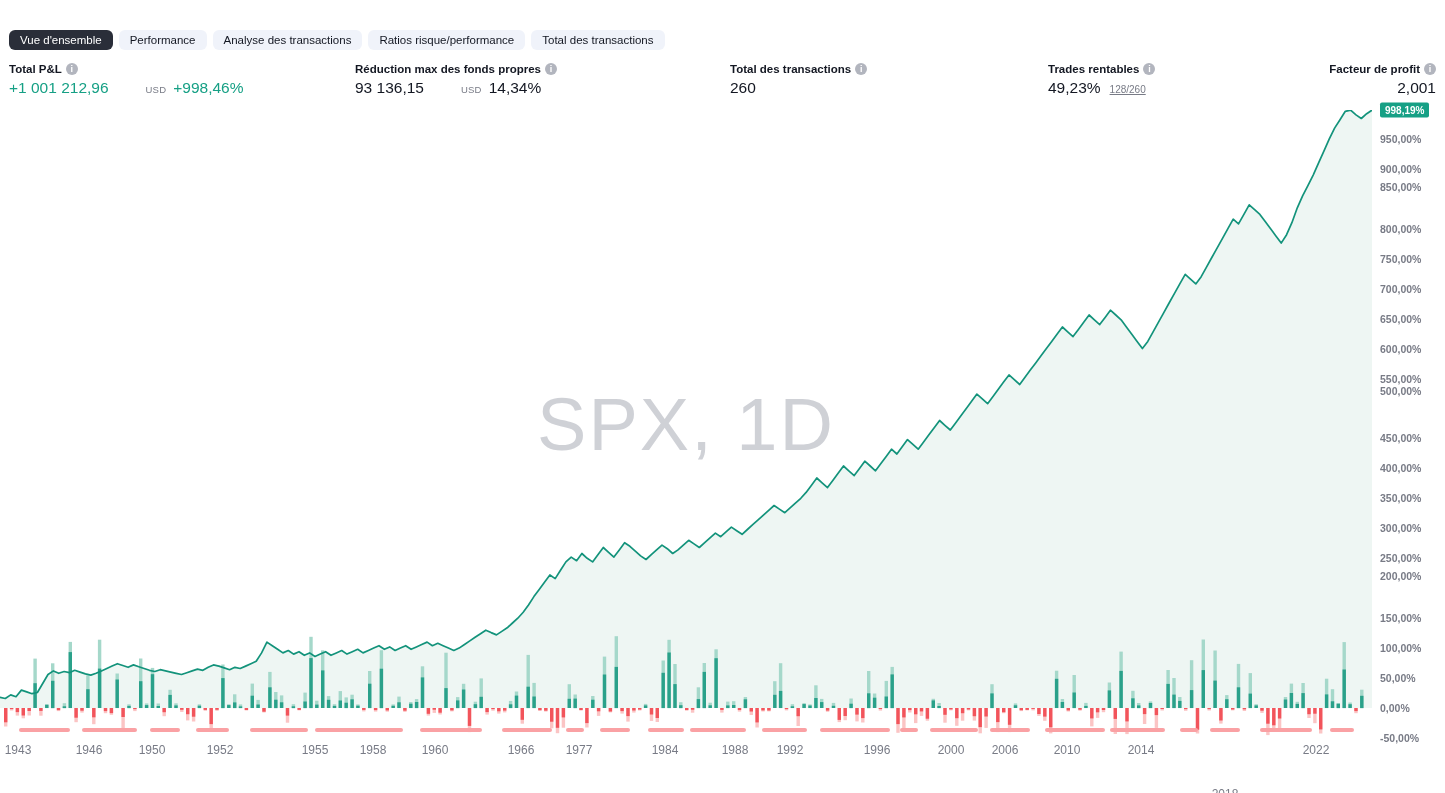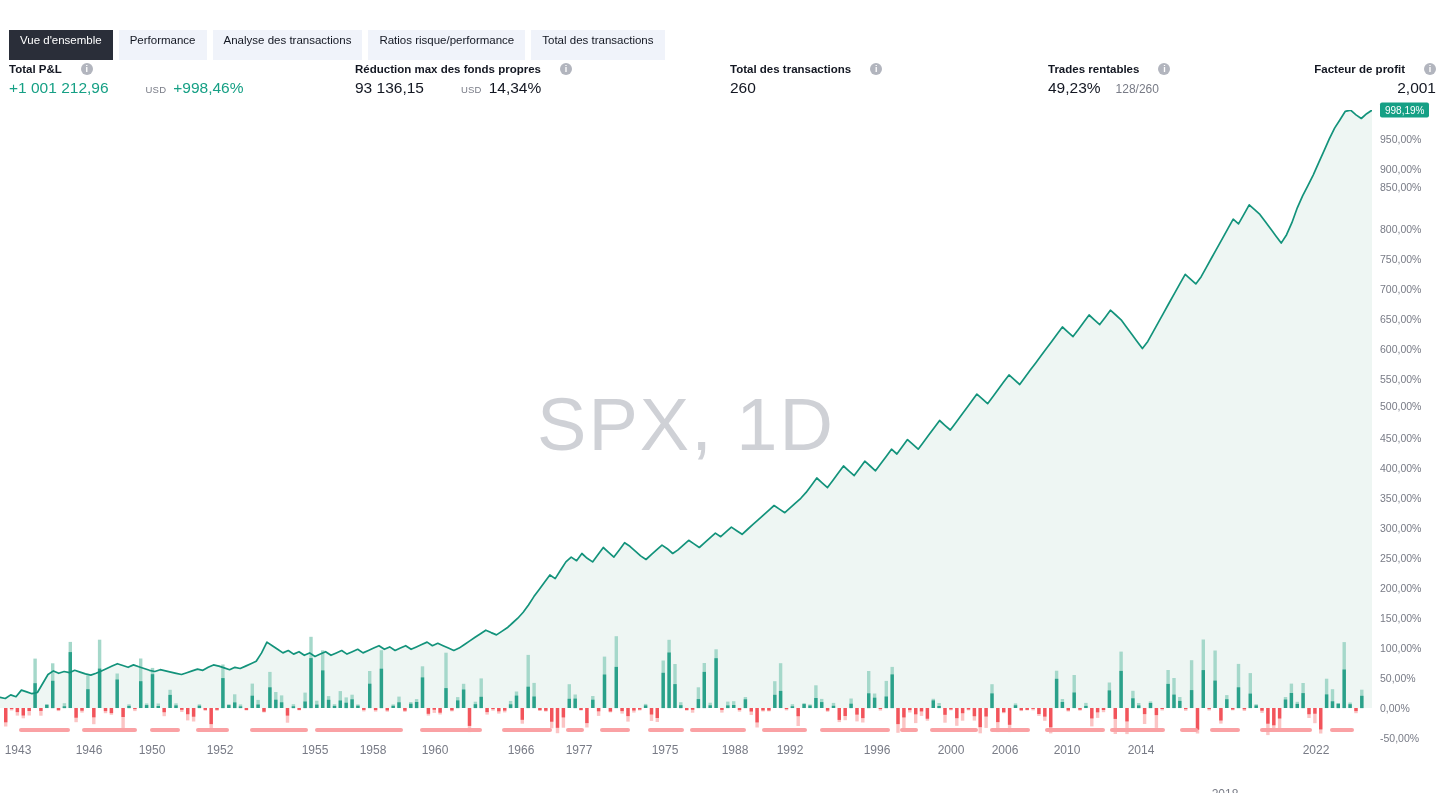--- a/index.html
+++ b/index.html
@@ -11,57 +11,57 @@
     overflow: hidden;
   }
   #app { position: relative; width: 1445px; height: 793px; }
 
   
   .tabbar {
     position: absolute; left: 9px; top: 30px;
     display: flex; align-items: center; gap: 6px;
   }
   .tab {
-    height: 30px; line-height: 21px;
+    height: 20px; line-height: 21px;
     padding: 0 11px;
-    border-radius: 0;
+    border-radius: 6px;
     font-size: 11.5px;
     background: #f0f3fa;
     color: #131722;
     white-space: nowrap;
     cursor: pointer;
     user-select: none;
   }
   .tab.active { background: #2a2e39; color: #ffffff; }
 
   
   .stats { position: absolute; left: 0; top: 63px; width: 1445px; height: 42px; }
   .stat { position: absolute; top: 0; }
   .stat-head {
-    display: flex; align-items: center; gap: 19px;
+    display: flex; align-items: center; gap: 4px;
     font-size: 11.5px; font-weight: bold; color: #131722;
     white-space: nowrap;
   }
   .info-icon {
     display: inline-block; width: 12px; height: 12px;
     border-radius: 50%; background: #b2b5be;
     color: #ffffff; font-size: 9px; font-weight: bold;
     line-height: 12px; text-align: center;
     font-style: normal; cursor: pointer; flex: none;
   }
   .stat-val {
     margin-top: 4px;
     font-size: 15.5px; color: #131722;
     white-space: nowrap; display: flex; align-items: baseline;
   }
   .stat-val.pos { color: #16a085; }
   .unit { font-size: 9.5px; color: #787b86; margin-left: 4px; letter-spacing: .2px; padding-left: 33px; }
   .sub  { font-size: 15.5px; margin-left: 7px; }
   .sub.pos { color: #16a085; }
-  .frac { font-size: 12px; color: #787b86; margin-left: 15px; }
+  .frac { font-size: 10px; color: #787b86; margin-left: 9px; text-decoration: underline; }
 
   
   #stat-pnl      { left: 9px; }
   #stat-drawdown { left: 355px; }
   #stat-trades   { left: 730px; }
   #stat-profitable { left: 1048px; }
   #stat-factor   { right: 9px; text-align: right; }
   #stat-factor .stat-head { justify-content: flex-end; }
   #stat-factor .stat-val  { justify-content: flex-end; }
 
@@ -72,21 +72,21 @@
 
   .watermark {
     position: absolute; left: 0; top: 0; width: 1372px; height: 628px;
     display: flex; align-items: center; justify-content: center;
     font-size: 74px; color: #b2b5be; opacity: .62;
     letter-spacing: 2px; pointer-events: none; user-select: none;
   }
 
   
   .pricescale {
-    position: absolute; right: 0; top: 0; width: 73px; height: 628px;
+    position: absolute; right: 0; top: 0; width: 73px; height: 628px; font-weight: bold;
   }
   .ptick {
     position: absolute; left: 8px;
     font-size: 10.5px; color: #787b86;
     transform: translateY(-50%); white-space: nowrap;
   }
   .pbadge {
     position: absolute; left: 8px;
     background: #16a085; color: #ffffff;
     font-size: 10px; padding: 2px 5px; border-radius: 2px;
@@ -690,45 +690,45 @@
         <div class="pbadge" style="top: 0px;">998,19%</div>
         <div class="ptick" style="top: 28.872px;">950,00%</div>
         <div class="ptick" style="top: 58.8284px;">900,00%</div>
         <div class="ptick" style="top: 77px;">850,00%</div>
         <div class="ptick" style="top: 118.741px;">800,00%</div>
         <div class="ptick" style="top: 148.698px;">750,00%</div>
         <div class="ptick" style="top: 178.654px;">700,00%</div>
         <div class="ptick" style="top: 208.61px;">650,00%</div>
         <div class="ptick" style="top: 238.567px;">600,00%</div>
         <div class="ptick" style="top: 268.523px;">550,00%</div>
-        <div class="ptick" style="top: 296px; text-align: right;">500,00%</div>
+        <div class="ptick" style="top: 281px; text-align: right;">500,00%</div>
         <div class="ptick" style="top: 328.436px;">450,00%</div>
         <div class="ptick" style="top: 358.392px;">400,00%</div>
         <div class="ptick" style="top: 388.349px;">350,00%</div>
         <div class="ptick" style="top: 418.305px;">300,00%</div>
         <div class="ptick" style="top: 448.262px;">250,00%</div>
-        <div class="ptick" style="top: 478px;">200,00%</div>
+        <div class="ptick" style="top: 466px;">200,00%</div>
         <div class="ptick" style="top: 508.174px;">150,00%</div>
         <div class="ptick" style="top: 538.131px;">100,00%</div>
         <div class="ptick" style="top: 568.087px;">50,00%</div>
         <div class="ptick" style="top: 598.044px;">0,00%</div>
         <div class="ptick" style="top: 628px;">-50,00%</div>
       </div>
 
     <div class="timescale" id="timescale">
         <div class="ttick" style="left: 18px;">1943</div>
         <div class="ttick" style="left: 89px;">1946</div>
         <div class="ttick" style="left: 152px;">1950</div>
         <div class="ttick" style="left: 220px;">1952</div>
         <div class="ttick" style="left: 315px;">1955</div>
         <div class="ttick" style="left: 373px;">1958</div>
         <div class="ttick" style="left: 435px;">1960</div>
         <div class="ttick" style="left: 521px;">1966</div>
         <div class="ttick" style="left: 579px;">1977</div>
-        <div class="ttick" style="left: 665px;">1975</div>
+        <div class="ttick" style="left: 665px;">1984</div>
         <div class="ttick" style="left: 735px;">1988</div>
         <div class="ttick" style="left: 790px;">1992</div>
         <div class="ttick" style="left: 877px;">1996</div>
         <div class="ttick" style="left: 951px;">2000</div>
         <div class="ttick" style="left: 1005px;">2006</div>
         <div class="ttick" style="left: 1067px;">2010</div>
         <div class="ttick" style="left: 1141px;">2014</div>
         <div class="ttick" style="left: 1225px; margin-top: 44px;">2018</div>
         <div class="ttick" style="left: 1316px;">2022</div>
       </div>

